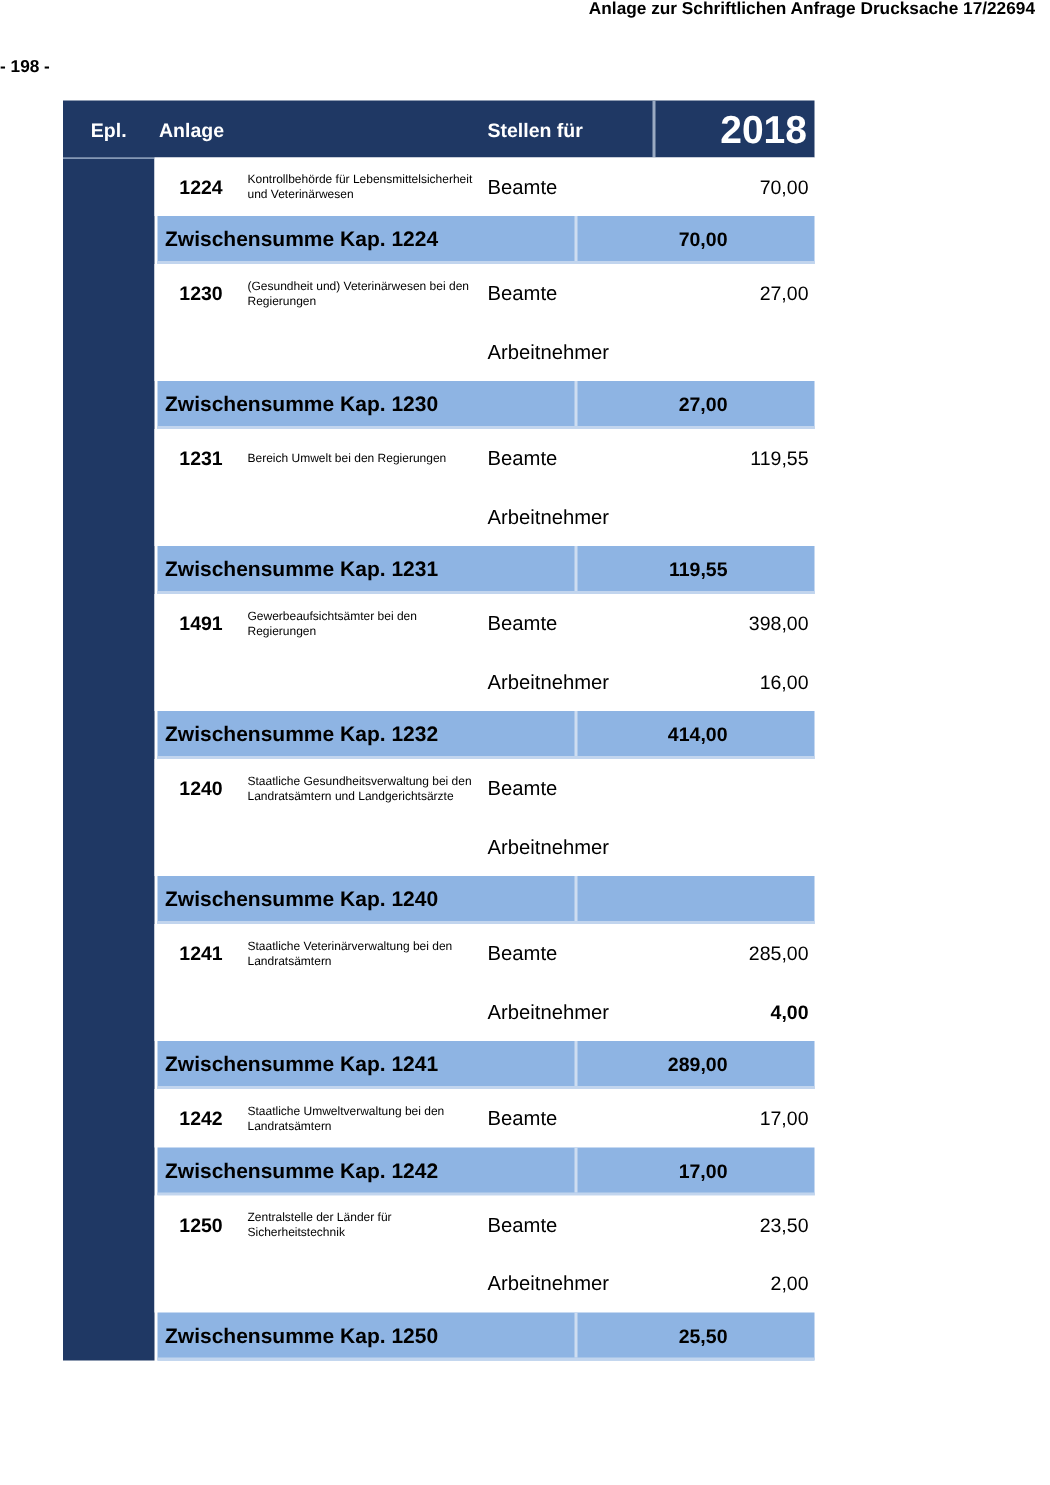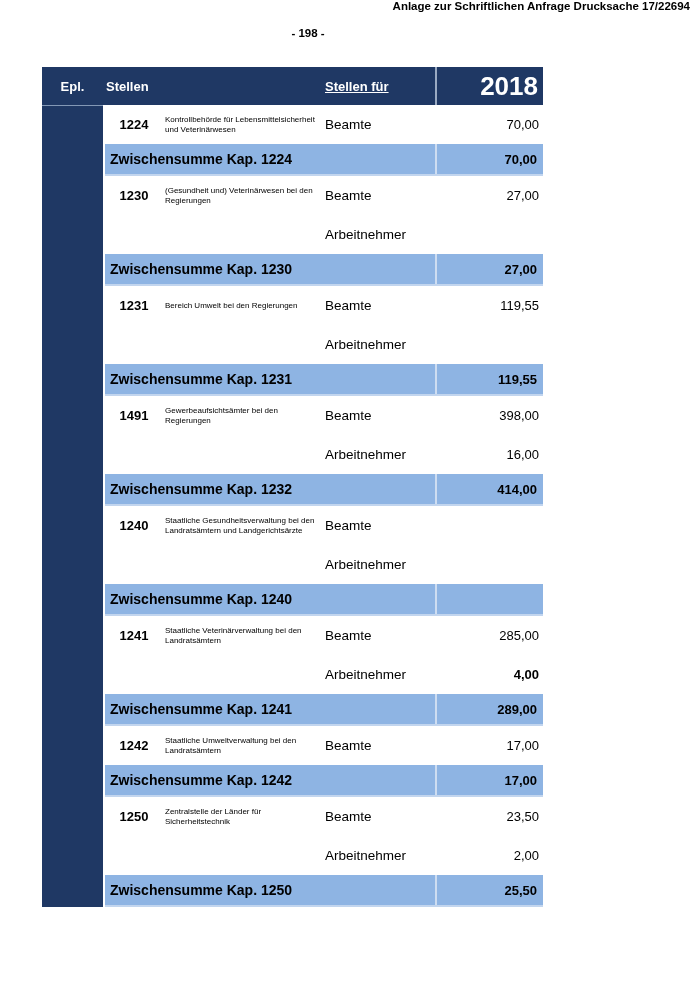--- a/index.html
+++ b/index.html
@@ -14,31 +14,31 @@
     --band:#8EB4E3;
     --hdr-divider:#9AAAC2;
     --band-divider:#CEDDF1;
     --band-edge:#C2D5EE;
   }
   .annotation {
     position:absolute; top:0; right:10px;
     font-size:11.5px; font-weight:bold; white-space:nowrap;
   }
   .page-num {
-    position:absolute; top:27px; left:0; width:616px;
-    text-align:center; font-size:11.5px; font-weight:bold;
+    position:absolute; top:39px; left:0; width:616px;
+    font-size:11.5px; font-weight:bold;
   }
   .doc-table { position:absolute; left:42px; top:67px; width:501px; }
 
   
   .thead { display:flex; height:38px; background:var(--navy); color:#ffffff; }
   .th { display:flex; align-items:center; font-weight:bold; font-size:13px; }
   .th-epl { width:61px; justify-content:center; }
   .th-kapitel { width:222px; padding-left:3px; }
-  .th-stellen { width:110px;text-decoration:underline; }
+  .th-stellen { width:110px; }
   .th-year {
     width:108px; border-left:2px solid var(--hdr-divider);
     justify-content:flex-end; padding-right:5px; font-size:26px;
   }
 
   
   .tbody { display:flex; align-items:stretch; }
   .epl-body { width:61px; background:var(--navy); border-top:1px solid #8398B6; }
   .content { width:440px; }
 
@@ -62,39 +62,39 @@
   .entry-value {
     display:flex; align-items:center; justify-content:flex-end;
     padding-right:4px; font-size:13px;
   }
 
   .band {
     margin-left:2px; height:32px; background:var(--band);
     display:flex; border-bottom:2px solid var(--band-edge);
   }
   .band-label {
-    width:330px; display:flex; align-items:center;
+    width:278px; display:flex; align-items:center;
     padding-left:5px; font-weight:bold; font-size:14px;
   }
   .band-value {
     width:106px; border-left:2px solid var(--band-divider);
     display:flex; align-items:center; justify-content:flex-end;
     padding-right:4px; font-weight:bold; font-size:13px;
   }
 </style>
 </head>
 <body>
 
 <div class="annotation">Anlage zur Schriftlichen Anfrage Drucksache 17/22694</div>
 <div class="page-num">- 198 -</div>
 
 <div class="doc-table">
   <div class="thead">
     <div class="th th-epl">Epl.</div>
-    <div class="th th-kapitel">Stellen</div>
+    <div class="th th-kapitel">Anlage</div>
     <div class="th th-stellen">Stellen für</div>
     <div class="th th-year">2018</div>
   </div>
   <div class="tbody">
     <div class="epl-body"></div>
     <div class="content">
   <div>
     <div class="section-rows">
       <div class="kap-cell">1224</div>
       <div class="desc-cell">Kontrollbehörde für Lebensmittelsicherheit und Veterinärwesen</div>

